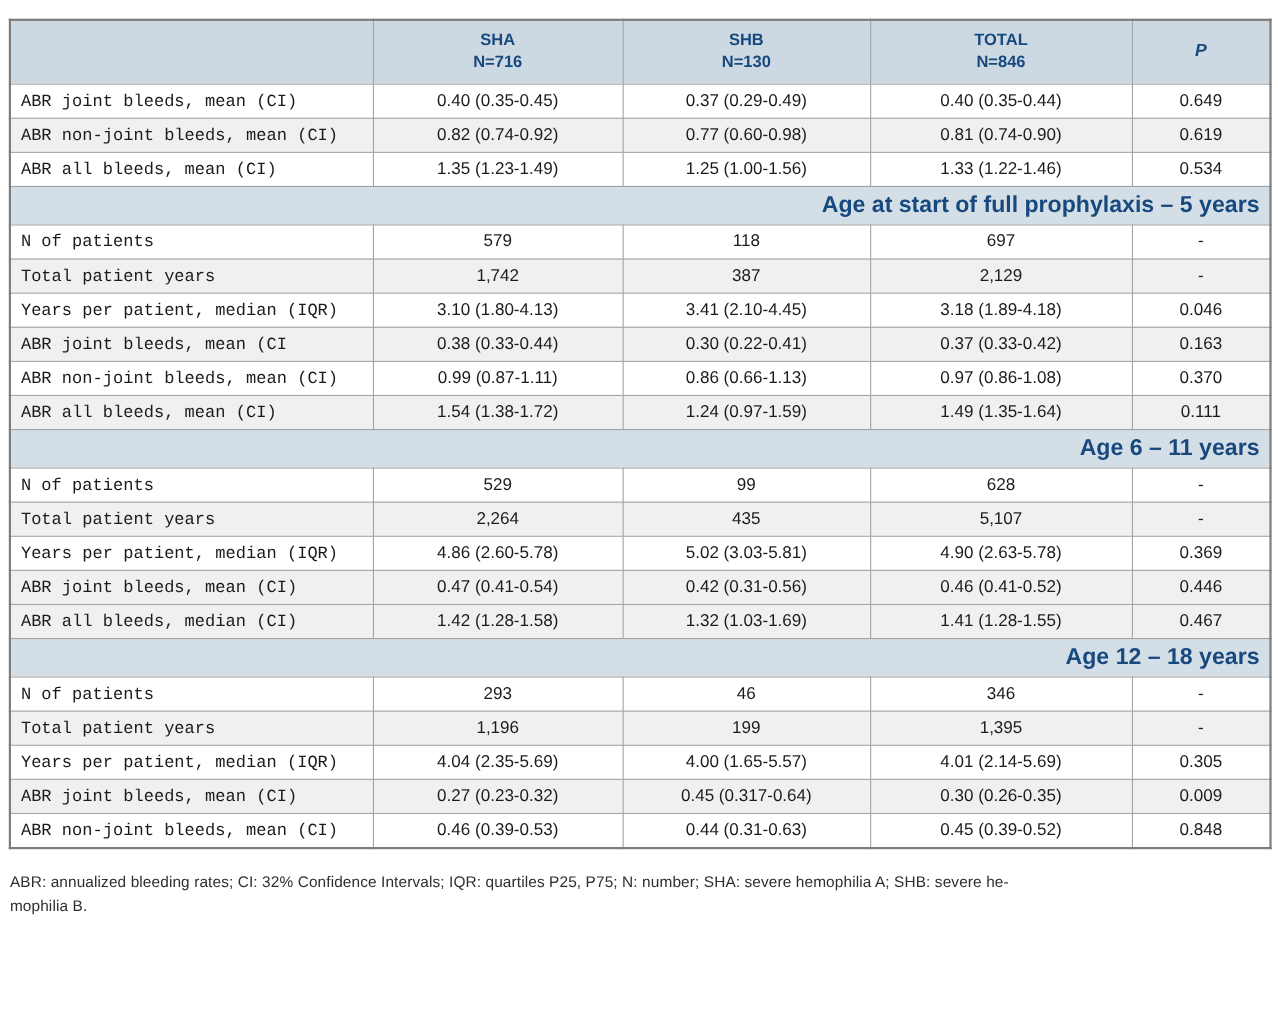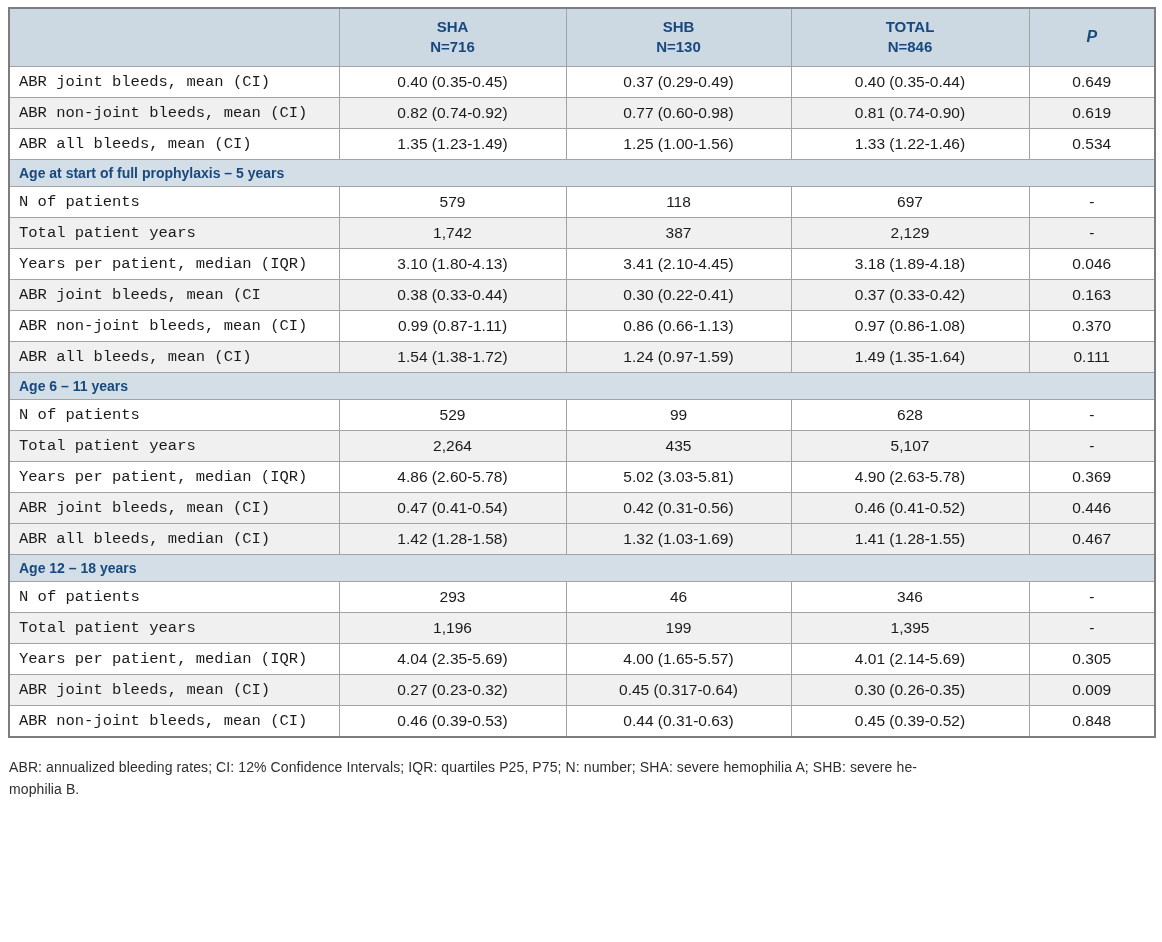--- a/index.html
+++ b/index.html
@@ -11,21 +11,21 @@
     --blue:#17497e;
     --text:#1b1b1b;
   }
   html,body{margin:0;padding:0;background:#ffffff;}
   body{
     width:1162px;height:942px;
     font-family:"Liberation Sans","DejaVu Sans",sans-serif;
     color:var(--text);
     box-sizing:border-box;
   }
-  .page{padding:7px 8px 0 8px;}
+  .page{padding:17px 8px 0 8px;}
   table.data-table{
     border-collapse:collapse;
     table-layout:fixed;
     width:1146px;
     border:2px solid var(--outer);
   }
   .data-table th,.data-table td{
     border:1px solid var(--grid);
     box-sizing:border-box;
   }
@@ -48,22 +48,22 @@
     vertical-align:middle;
     background:#ffffff;
   }
   td.label-cell{text-align:left;font-family:Liberation Mono, monospace;}
   td.value-cell{text-align:center;}
   tr.stripe td{background:var(--stripe-bg);}
   tr.section-row td{
     background:var(--section-bg);
     color:var(--blue);
     font-weight:bold;
-    font-size:14px;
-    text-align:left;
+    font-size:21px;
+    text-align:right;
     padding:5px 9px;
     height:20px;
   }
   .footnote{
     margin:18px 0 0 1px;
     font-size:14px;
     line-height:22px;
     color:#2e2e2e;
     letter-spacing:0.1px;
   }
@@ -241,17 +241,17 @@
           <td class="label-cell">ABR non-joint bleeds, mean (CI)</td>
           <td class="value-cell">0.46 (0.39-0.53)</td>
           <td class="value-cell">0.44 (0.31-0.63)</td>
           <td class="value-cell">0.45 (0.39-0.52)</td>
           <td class="value-cell">0.848</td>
         </tr>
       </tbody>
   </table>
 
   <div class="footnote">
-    <div>ABR: annualized bleeding rates; CI: 12% Confidence Intervals; IQR: quartiles P25, P75; N: number; SHA: severe hemophilia A; SHB: severe he-</div>
+    <div>ABR: annualized bleeding rates; CI: 32% Confidence Intervals; IQR: quartiles P25, P75; N: number; SHA: severe hemophilia A; SHB: severe he-</div>
     <div>mophilia B.</div>
   </div>
 
 </div>
 
 </body></html>

